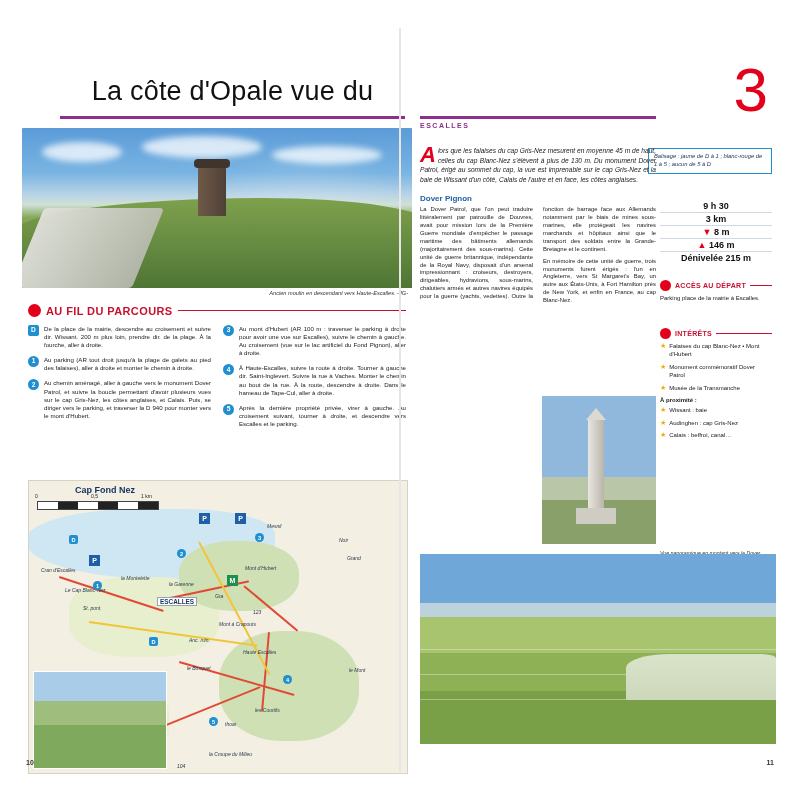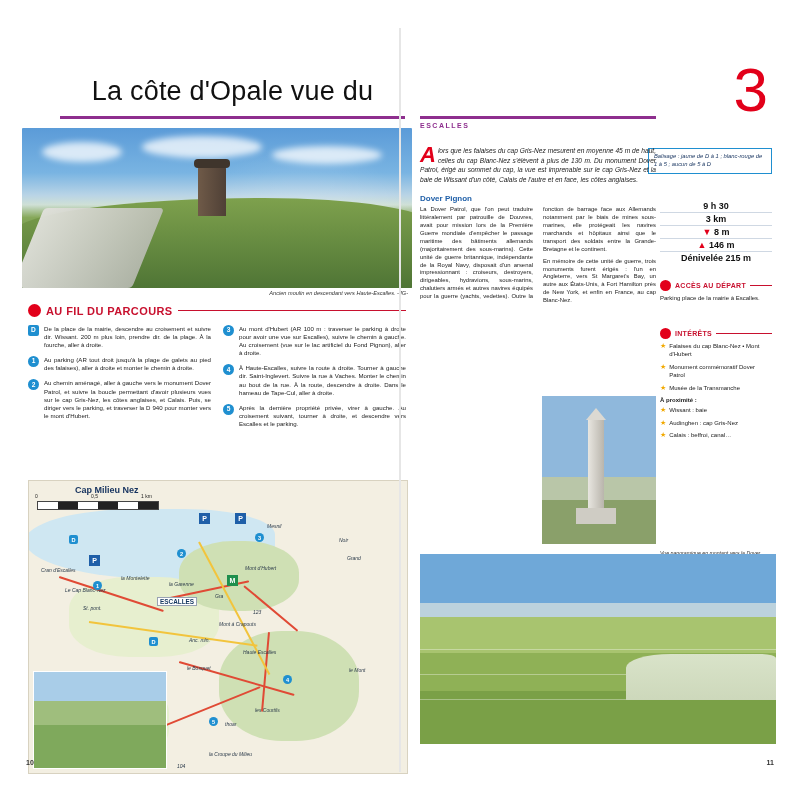--- a/index.html
+++ b/index.html
@@ -213,21 +213,21 @@
         <div class="mnum" style="left:226px;top:52px;">3</div>
         <div class="mnum" style="left:254px;top:194px;">4</div>
         <div class="mnum" style="left:180px;top:236px;">5</div>
         <div class="mnum sq" style="left:120px;top:156px;">D</div>
 
         <div class="picto" style="left:170px;top:32px;">P</div>
         <div class="picto" style="left:206px;top:32px;">P</div>
         <div class="picto" style="left:60px;top:74px;">P</div>
         <div class="picto" style="left:198px;top:94px;background:#1f8f4d;">M</div>
 
-        <div class="map-title">Cap Milieu Nez</div>
+        <div class="map-title">Cap Fond Nez</div>
         <div class="scalebar"></div>
         <div class="scale-lbl" style="left:6px;top:12px;">0</div>
         <div class="scale-lbl" style="left:62px;top:12px;">0,5</div>
         <div class="scale-lbl" style="left:112px;top:12px;">1 km</div>
 
         <div class="mapphoto">
           
         </div>
       </div>
     </div>

